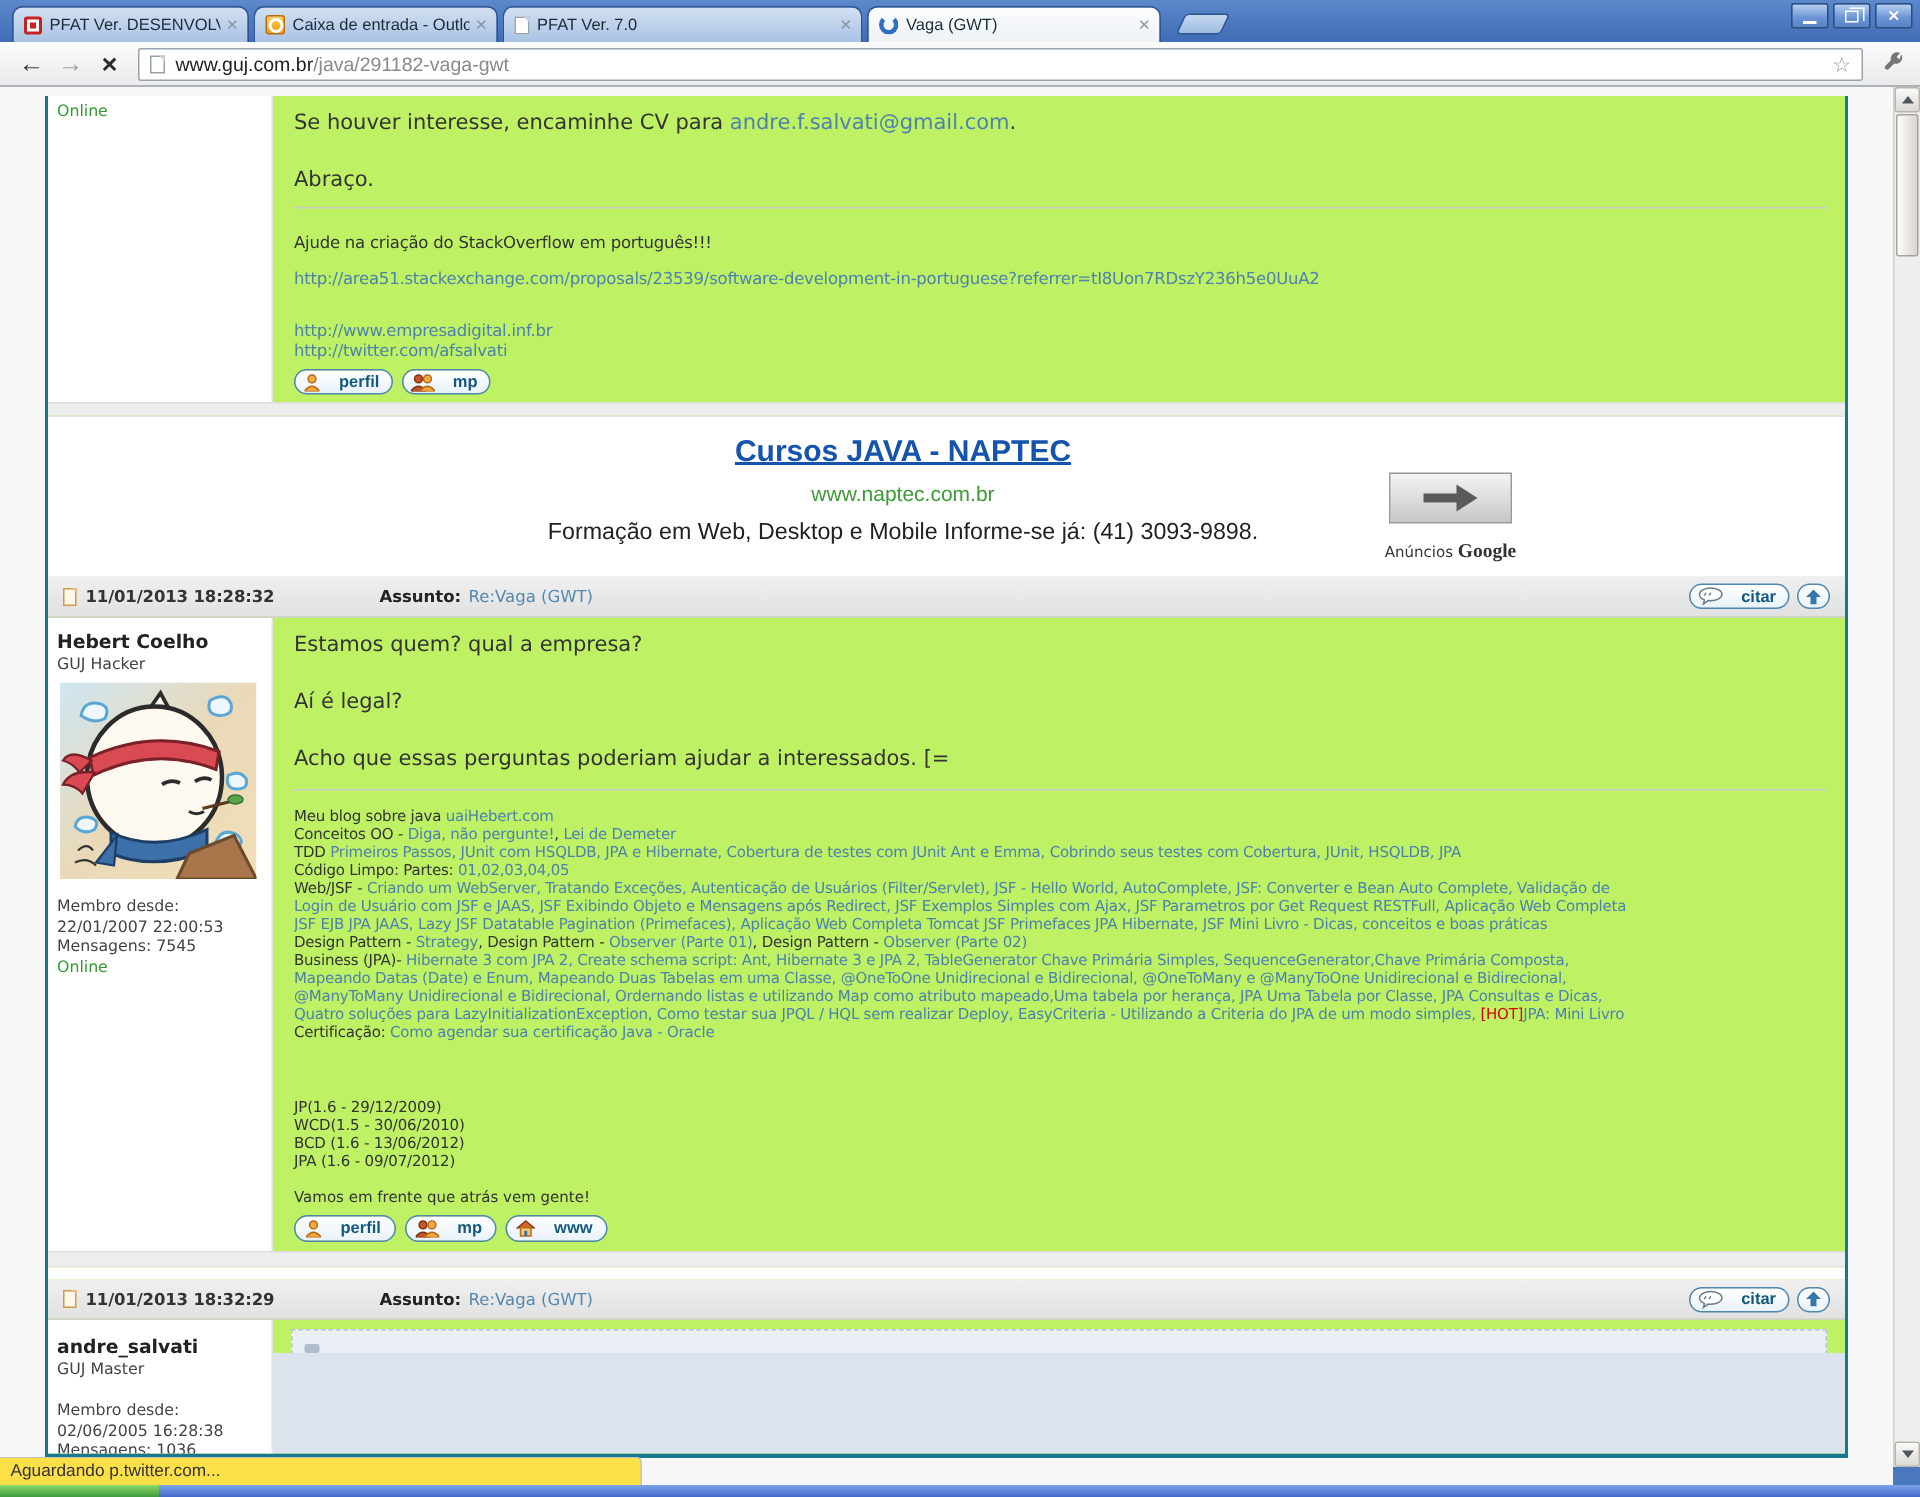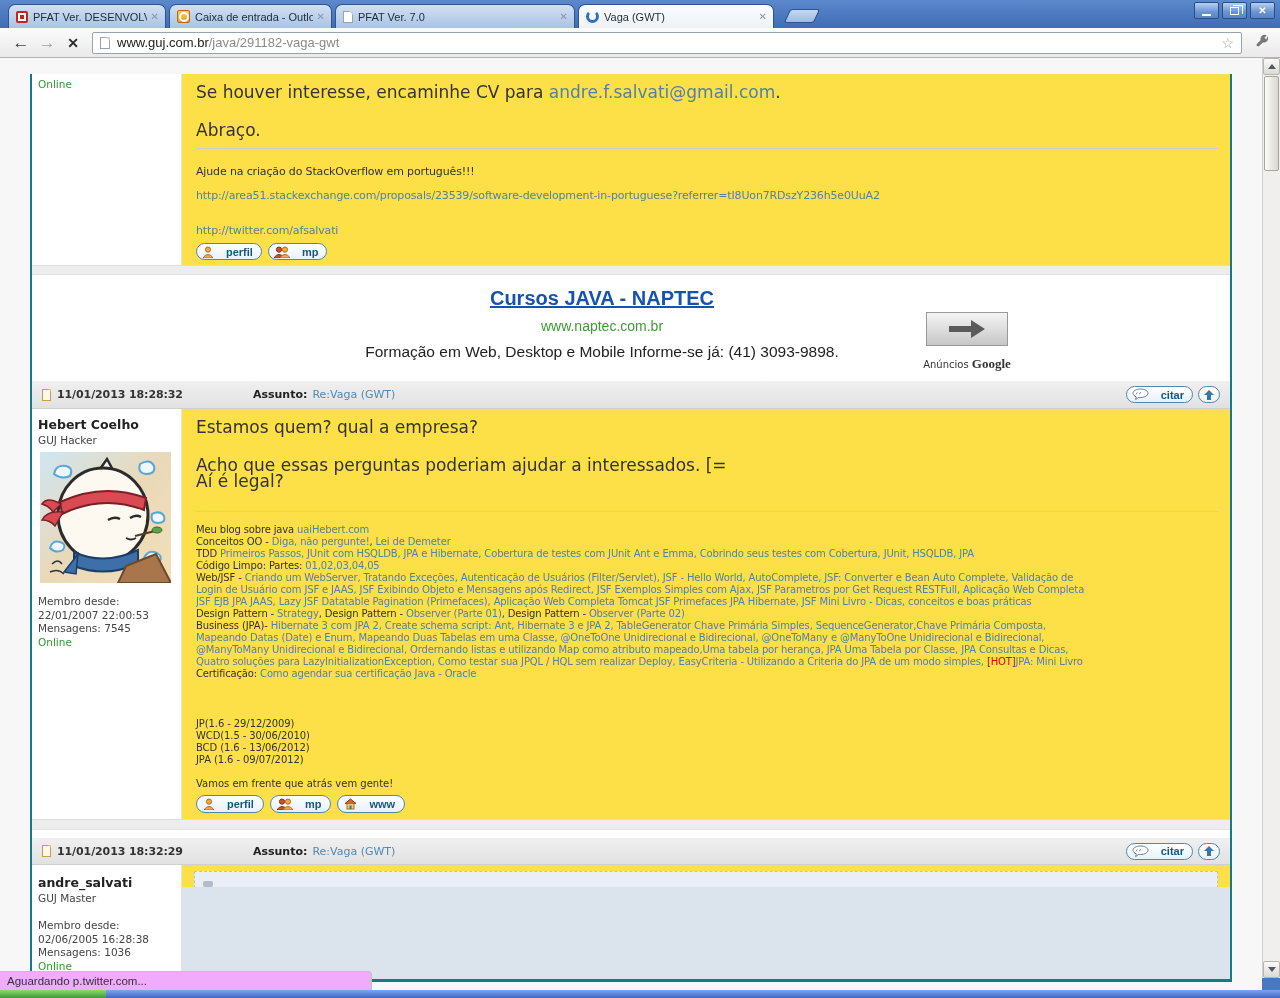--- a/index.html
+++ b/index.html
@@ -35,34 +35,34 @@
   .navbtn.fwd{color:#a2a2a2}
   .navbtn.stop{font-size:14px;color:#2a2a2a}
   .urlbar{flex:1;height:22px;background:#fff;border:1px solid #98a3ad;border-radius:2px;margin:0 8px 0 6px;display:flex;align-items:center;padding:0 7px;font-size:13px}
   .urltext{margin-left:7px;white-space:nowrap}
   .url-domain{color:#222}.url-path{color:#8a8a8a}
   .star{margin-left:auto;color:#9b9b9b;font-size:14px}
   .wrenchbtn{width:22px;text-align:center}
 
   
   .viewport{position:absolute;top:58px;left:0;width:1262px;height:940px;background:#f7f7f7}
-  .page{position:absolute;left:30px;top:16px;width:1202px;height:908px;background:#fde047;border:solid #17798d;border-width:0 2px 3px 2px;overflow:hidden;font-family:"DejaVu Sans",sans-serif;color:#333}
+  .page{position:absolute;left:30px;top:6px;width:1202px;height:908px;background:#bef264;border:solid #17798d;border-width:0 2px 3px 2px;overflow:hidden;font-family:"DejaVu Sans",sans-serif;color:#333}
 
   .post{border-bottom:1px solid #e2e2e2}
   .prow{display:flex}
   .ucell{width:150px;min-width:150px;border-right:1px solid #e4e4e4;padding:8px 6px 6px 6px;font-size:10.5px;color:#444;background:#fff}
   .uname{font-weight:bold;font-size:12.5px;color:#222;margin-bottom:2px}
   .urank{font-size:10.5px}
   .udetail{line-height:13.5px}
   .umeta{margin-top:12px}
   .online{color:#2f9a2f}
   .avatar{width:131px;height:131px;margin:6px 0 0 2px;display:block}
 
   .pcell{flex:1;padding:10px 12px 0 14px;overflow:hidden}
-  .para{font-size:17px;color:#444;line-height:16px;white-space:nowrap;margin-bottom:22px}
+  .para{font-size:14px;color:#444;line-height:16px;white-space:nowrap;margin-bottom:22px}
   .para.last{margin-bottom:0}
   .sighr{border:none;border-top:1px solid #ccc;margin:12px 0}
   .sig{font-size:10px;line-height:12px;white-space:nowrap;overflow:hidden;letter-spacing:-0.15px;color:#333}
   .sig.big{font-size:11px;line-height:13px}
   .mb11{margin-bottom:11px}.mb22{margin-bottom:22px}
   .lnk{color:#4e81ad}
   .hot{color:#e00000}
   .pln{color:#333}
   .certs{margin-top:38px}
   .cert{font-size:10px;line-height:12px;letter-spacing:-0.1px}
@@ -95,21 +95,21 @@
   .ad-cap .brand{font-family:"Liberation Serif",serif;font-size:13px;font-weight:bold}
 
   
   .prow2{height:124px}
   .pcell2{flex:1;position:relative;overflow:hidden}
   .qbox{position:absolute;left:12px;right:12px;top:6px;height:17px;border:1px dashed #b6c3d2;background:#e9eff5}
   .qpeek{position:absolute;left:8px;top:9px;width:10px;height:6px;background:#7f93a8;opacity:.55;border-radius:2px}
   .loading{position:absolute;left:0;right:0;top:22px;bottom:0;background:#dbe3ed}
 
   
-  .statusbar{position:absolute;left:0;top:971px;width:372px;height:19px;background:#f0abfc;border:1px solid #c2c2c2;border-left:none;border-bottom:none;border-top-right-radius:4px;font-size:11.5px;color:#333;display:flex;align-items:center;padding-left:7px;z-index:6}
+  .statusbar{position:absolute;left:0;top:971px;width:428px;height:19px;background:#fde047;border:1px solid #c2c2c2;border-left:none;border-bottom:none;border-top-right-radius:4px;font-size:11.5px;color:#333;display:flex;align-items:center;padding-left:7px;z-index:6}
   .taskbar{position:absolute;left:0;bottom:0;width:1280px;height:8px;display:flex;z-index:7}
   .tb-green{width:106px;background:linear-gradient(#8fd96a,#3c9a3c)}
   .tb-blue{flex:1;background:linear-gradient(#7fa5e8,#3e68c8)}
 
   
   .scrollbar{position:absolute;right:0;top:58px;width:18px;height:920px;background:#f0efed;border-left:1px solid #cfcfcf;z-index:5}
   .sb-btn{position:absolute;left:0;right:0;height:17px;background:linear-gradient(#fafaf9,#dcdad5);border:1px solid #b9b5ac;border-radius:2px;display:flex;align-items:center;justify-content:center}
   .sb-up{top:0}.sb-down{bottom:0}
   .tri-up{width:0;height:0;border-left:4px solid transparent;border-right:4px solid transparent;border-bottom:5px solid #4f585f}
   .tri-down{width:0;height:0;border-left:4px solid transparent;border-right:4px solid transparent;border-top:5px solid #4f585f}
@@ -176,20 +176,21 @@
         <div class="prow">
           <div class="ucell" style="padding-top:4px">
             <span class="online">Online</span>
           </div>
           <div class="pcell">
             <div class="para"><span class="pln">Se houver interesse, encaminhe CV para </span><span class="lnk">andre.f.salvati@gmail.com</span><span class="pln">.</span></div>
             <div class="para last"><span class="pln">Abraço.</span></div>
             <hr class="sighr" style="margin:10px 0 16px">
             <div class="sig big mb11"><span class="pln">Ajude na criação do StackOverflow em português!!!</span></div>
             <div class="sig big mb22"><span class="lnk">http://area51.stackexchange.com/proposals/23539/software-development-in-portuguese?referrer=tI8Uon7RDszY236h5e0UuA2</span></div>
+            <div class="sig big"><span class="lnk">http://www.empresadigital.inf.br</span></div>
             <div class="sig big"><span class="lnk">http://twitter.com/afsalvati</span></div>
             <div class="btnrow" style="margin:6px 0 5px">
               <span class="pill small">
                   <svg width="12" height="12" viewBox="0 0 12 12">
                     <circle cx="6" cy="3.6" r="2.6" fill="#f5a93e" stroke="#b66a1e"></circle>
                     <path d="M1.5 11q4.5-5 9 0v1h-9z" fill="#f5a93e" stroke="#b66a1e"></path>
                   </svg>
                   <span>perfil</span>
                 </span>
               <span class="pill small">
@@ -278,22 +279,22 @@
               <path d="M86 114L116 102 131 131 78 131z" fill="#a8764a" stroke="#6b4a2a" stroke-width="2"></path>
               <path d="M12 112q6-6 10 0M10 120q8-4 14 2" stroke="#333" stroke-width="1.5" fill="none"></path>
             </svg>
             <div class="udetail umeta">Membro desde:</div>
             <div class="udetail">22/01/2007 22:00:53</div>
             <div class="udetail">Mensagens: 7545</div>
             <div class="udetail online">Online</div>
           </div>
           <div class="pcell">
             <div class="para"><span class="pln">Estamos quem? qual a empresa?</span></div>
+            <div class="para"><span class="pln">Aí é legal?</span></div>
             <div class="para last"><span class="pln">Acho que essas perguntas poderiam ajudar a interessados. [=</span></div>
-            <div class="para"><span class="pln">Aí é legal?</span></div>
             <hr class="sighr">
             <div class="sig"><span class="pln">Meu blog sobre java </span><span class="lnk">uaiHebert.com</span></div>
             <div class="sig"><span class="pln">Conceitos OO - </span><span class="lnk">Diga, não pergunte!</span><span class="pln">, </span><span class="lnk">Lei de Demeter</span></div>
             <div class="sig"><span class="pln">TDD </span><span class="lnk">Primeiros Passos, JUnit com HSQLDB, JPA e Hibernate, Cobertura de testes com JUnit Ant e Emma, Cobrindo seus testes com Cobertura, JUnit, HSQLDB, JPA</span></div>
             <div class="sig"><span class="pln">Código Limpo: Partes: </span><span class="lnk">01,02,03,04,05</span></div>
             <div class="sig"><span class="pln">Web/JSF - </span><span class="lnk">Criando um WebServer, Tratando Exceções, Autenticação de Usuários (Filter/Servlet), JSF - Hello World, AutoComplete, JSF: Converter e Bean Auto Complete, Validação de</span></div>
             <div class="sig"><span class="lnk">Login de Usuário com JSF e JAAS, JSF Exibindo Objeto e Mensagens após Redirect, JSF Exemplos Simples com Ajax, JSF Parametros por Get Request RESTFull, Aplicação Web Completa</span></div>
             <div class="sig"><span class="lnk">JSF EJB JPA JAAS, Lazy JSF Datatable Pagination (Primefaces), Aplicação Web Completa Tomcat JSF Primefaces JPA Hibernate, JSF Mini Livro - Dicas, conceitos e boas práticas</span></div>
             <div class="sig"><span class="pln">Design Pattern - </span><span class="lnk">Strategy</span><span class="pln">, Design Pattern - </span><span class="lnk">Observer (Parte 01)</span><span class="pln">, Design Pattern - </span><span class="lnk">Observer (Parte 02)</span></div>
             <div class="sig"><span class="pln">Business (JPA)- </span><span class="lnk">Hibernate 3 com JPA 2, Create schema script: Ant, Hibernate 3 e JPA 2, TableGenerator Chave Primária Simples, SequenceGenerator,Chave Primária Composta,</span></div>

